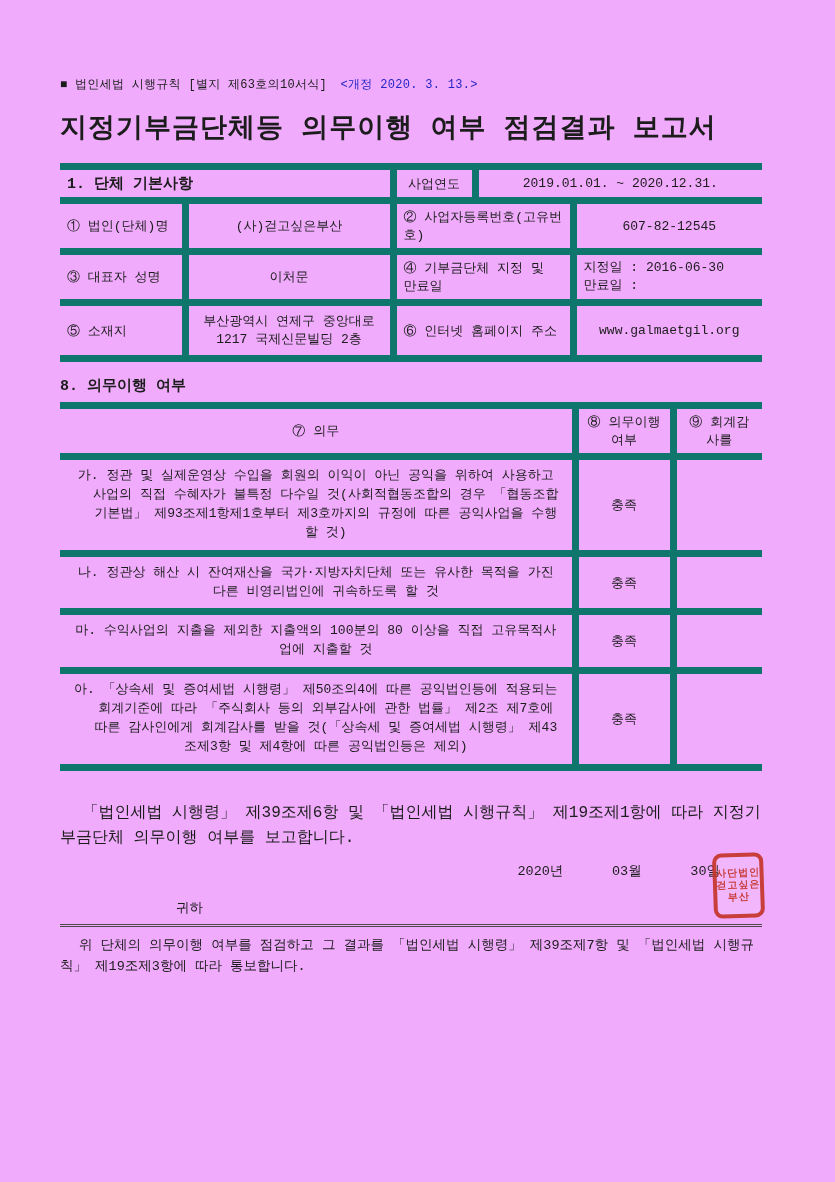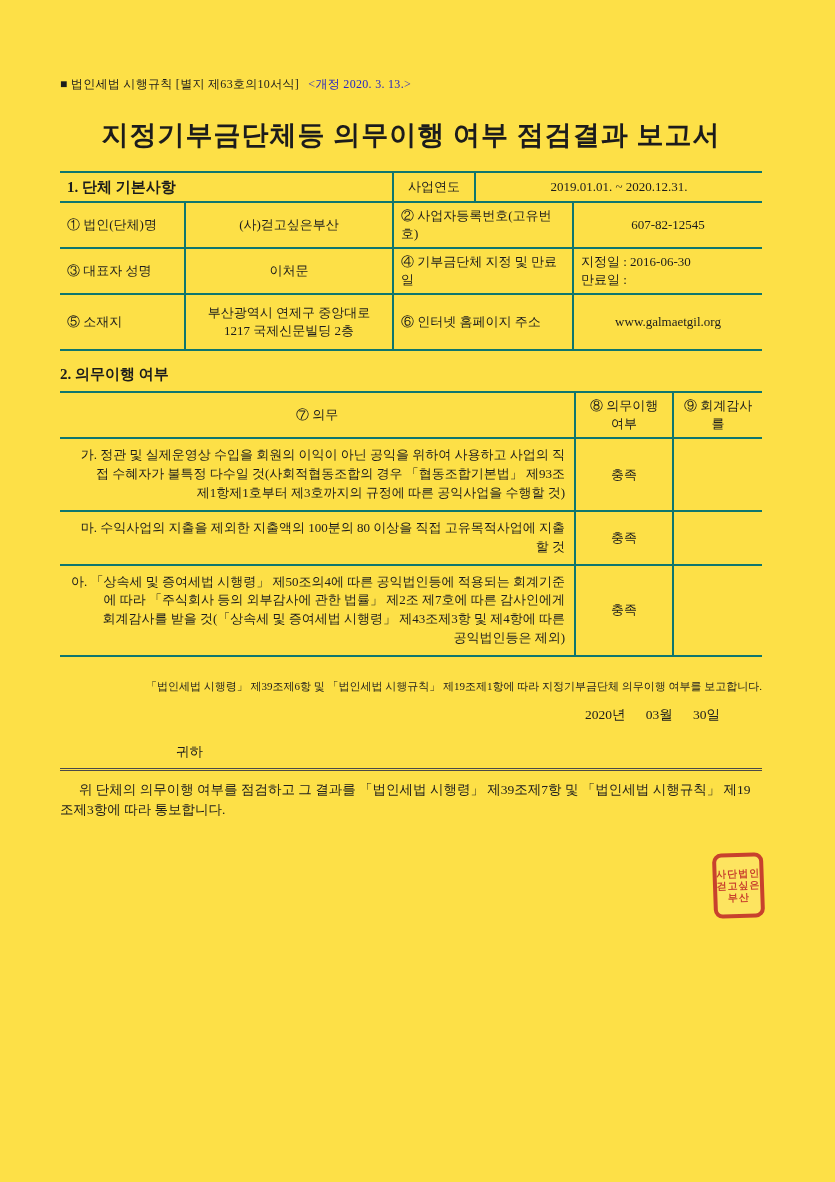--- a/index.html
+++ b/index.html
@@ -1,51 +1,51 @@
 <!DOCTYPE html>
 <html lang="ko"><head>
 <meta charset="utf-8">
 <style>
   * { margin:0; padding:0; box-sizing:border-box; }
   html,body { background:#ffffff; }
   .page {
-    position:relative; width:835px; height:1182px; background:#fde047;
-    font-family:Liberation Serif, serif; color:#1c1c1c;
+    position:relative; width:835px; height:1182px; background:#f0abfc;
+    font-family:Liberation Mono, monospace; color:#1c1c1c;
     overflow:hidden;
   }
   .content { width:702px; margin-left:60px; padding-top:76px; }
 
   .notice-row { font-size:12px; letter-spacing:0.3px; }
   .notice-row .rev { color:#2525c4; margin-left:6px; }
 
-  .title { font-size:27px; font-weight:bold; text-align:center; margin:24px 0 18px; letter-spacing:1px; }
+  .title { font-size:27px; font-weight:bold; text-align:left; margin:16px 0 18px; letter-spacing:1px; }
 
   table { width:100%; border-collapse:collapse; table-layout:fixed;
           border-top:2px solid #3f3f3f; border-bottom:2px solid #3f3f3f; }
-  td { border:2px solid #0f766e; font-size:13px; padding:4px 7px; vertical-align:middle; }
+  td { border:7px solid #0f766e; font-size:13px; padding:4px 7px; vertical-align:middle; }
   tr td:first-child { border-left:none; }
   tr td:last-child { border-right:none;margin-top:36px; }
 
   .t1 { margin-bottom:14px; }
   .t1 .h1cell { font-size:15px; font-weight:bold; }
   .t1 .r0 td { height:30px; }
   .t1 .r1 td { height:30px; }
   .t1 .r2 td { height:46px; }
   .t1 .r3 td { height:56px; }
   .center { text-align:center; }
   .preline { white-space:pre-line; line-height:1.4; }
 
   .sec2-heading { font-size:15px; font-weight:bold; margin:12px 0 7px; }
 
   .t2 .hdr td { height:34px; text-align:center; }
-  .t2 .duty { text-align:right; line-height:1.45; padding:7px 9px;
+  .t2 .duty { text-align:center; line-height:1.45; padding:7px 9px;
               padding-left:calc(9px + 1.55em); text-indent:-1.55em; }
   .t2 .fulfill { text-align:center; }
 
-  .report-para { font-size:11px; line-height:1.6; margin-top:21px; text-indent:1.4em;text-align:right; }
+  .report-para { font-size:16px; line-height:1.6; margin-top:30px; text-indent:1.4em; }
   .date-line   { text-align:right; padding-right:42px; white-space:pre; font-size:13.5px; margin-top:10px; }
   .submit-line { text-align:right; padding-right:8px; font-size:13.5px; margin-top:13px; }
   .submit-line span { margin-left:10px; }
   .gwiha1 { padding-left:116px; font-size:13.5px; margin-top:19px; }
 
   .dsep { border-top:1px solid #4a4a4a; border-bottom:1px solid #4a4a4a; height:3px; margin-top:7px; }
 
   .notify-para { font-size:13.5px; line-height:1.55; margin-top:9px; text-indent:1.4em; }
 
   .seal { position:absolute; left:713px; top:853px; width:51px; height:65px;
@@ -97,36 +97,41 @@
       <tr class="r3">
         <td>⑤ 소재지</td>
         <td class="center preline">부산광역시 연제구 중앙대로
 1217 국제신문빌딩 2층</td>
         <td colspan="2">⑥ 인터넷 홈페이지 주소</td>
         <td class="center">www.galmaetgil.org</td>
       </tr>
     </tbody>
       </table>
 
-    <div class="sec2-heading">2. 의무이행 여부</div>
+    <div class="sec2-heading">8. 의무이행 여부</div>
 
     <table class="t2">
       <colgroup>
         <col style="width:515px">
           <col style="width:98px">
           <col style="width:89px">
       </colgroup>
       <tbody>
           <tr class="hdr">
         <td>⑦ 의무</td>
         <td>⑧ 의무이행 여부</td>
         <td>⑨ 회계감사를</td>
       </tr>
       <tr>
         <td class="duty">가. 정관 및 실제운영상 수입을 회원의 이익이 아닌 공익을 위하여 사용하고 사업의 직접 수혜자가 불특정 다수일 것(사회적협동조합의 경우 「협동조합기본법」 제93조제1항제1호부터 제3호까지의 규정에 따른 공익사업을 수행할 것)</td>
+        <td class="fulfill">충족</td>
+        <td class="fulfill"></td>
+      </tr>
+      <tr>
+        <td class="duty">나. 정관상 해산 시 잔여재산을 국가·지방자치단체 또는 유사한 목적을 가진 다른 비영리법인에 귀속하도록 할 것</td>
         <td class="fulfill">충족</td>
         <td class="fulfill"></td>
       </tr>
       <tr>
         <td class="duty">마. 수익사업의 지출을 제외한 지출액의 100분의 80 이상을 직접 고유목적사업에 지출할 것</td>
         <td class="fulfill">충족</td>
         <td class="fulfill"></td>
       </tr>
       <tr>
         <td class="duty">아. 「상속세 및 증여세법 시행령」 제50조의4에 따른 공익법인등에 적용되는 회계기준에 따라 「주식회사 등의 외부감사에 관한 법률」 제2조 제7호에 따른 감사인에게 회계감사를 받을 것(「상속세 및 증여세법 시행령」 제43조제3항 및 제4항에 따른 공익법인등은 제외)</td>

